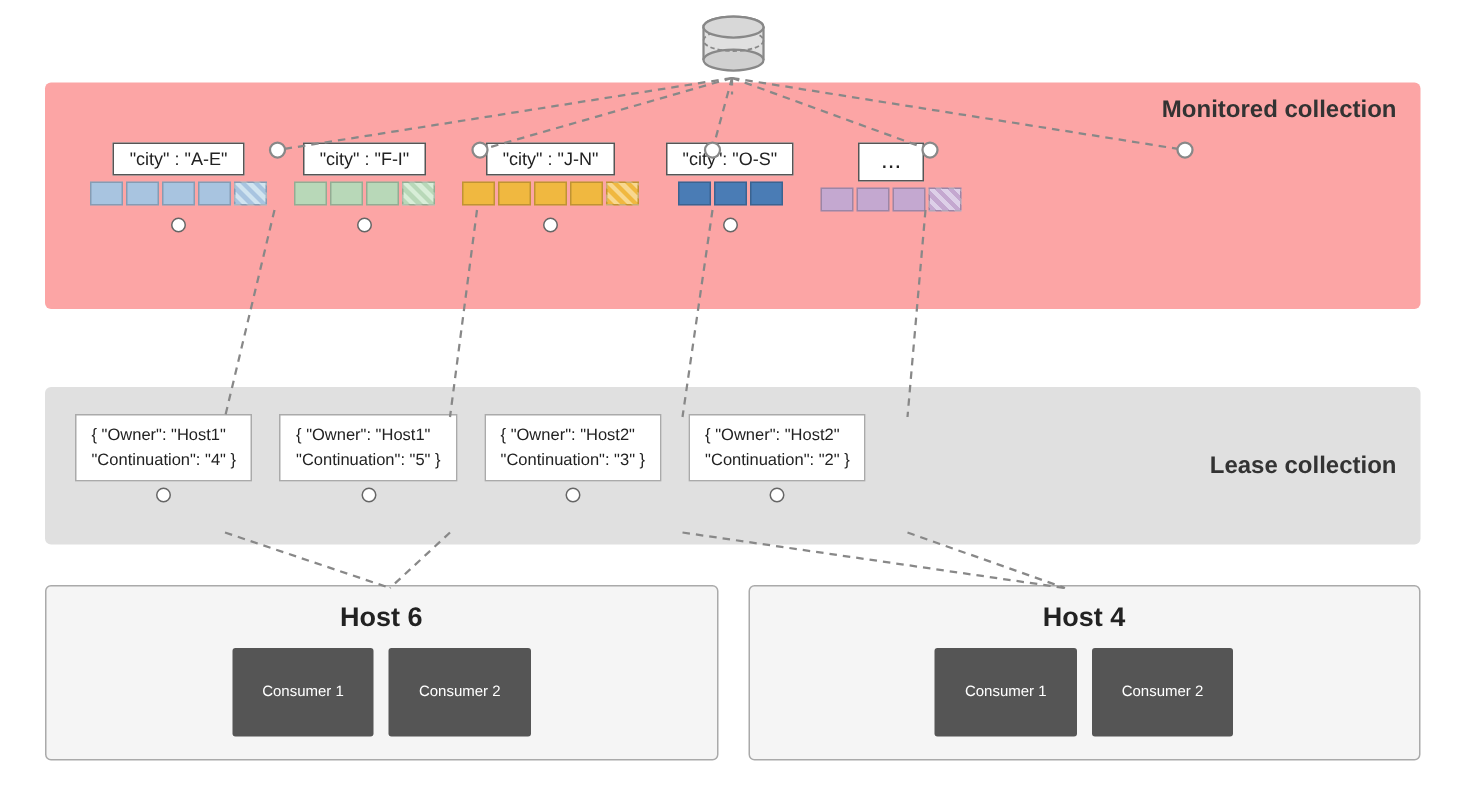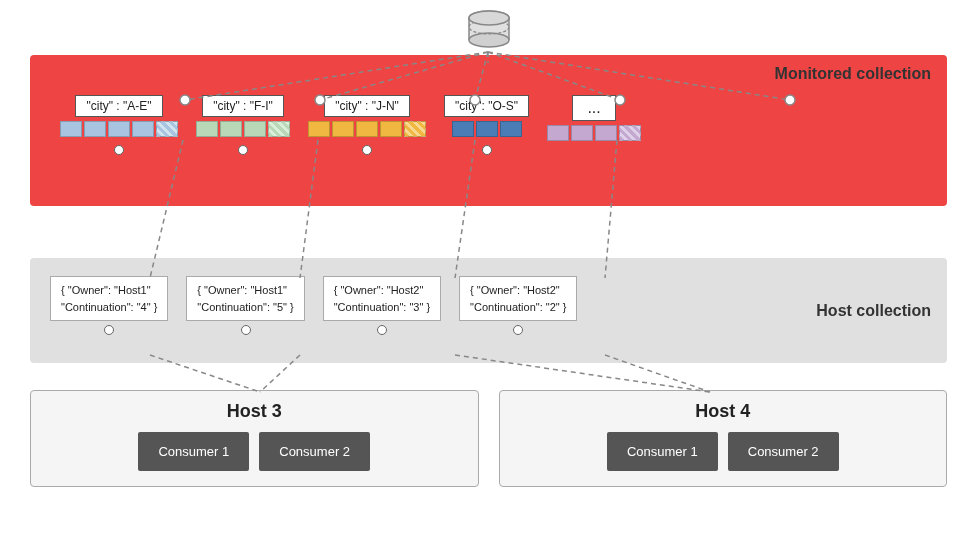--- a/index.html
+++ b/index.html
@@ -38,21 +38,21 @@
       height: 44px;
     }
 
     
     .monitored-section {
       position: absolute;
       top: 55px;
       left: 30px;
       right: 30px;
       height: 151px;
-      background: #ef4444;
+      background: #fca5a5;
       border-radius: 4px;
     }
 
     .monitored-label {
       position: absolute;
       top: 10px;
       right: 16px;
       font-size: 16px;
       font-weight: 600;
       color: #333;
@@ -221,22 +221,22 @@
 
     .consumers-row {
       display: flex;
       gap: 10px;
       justify-content: center;
     }
 
     .consumer-btn {
       background: #555;
       color: #fff;
-      padding: 12px 20px;
-      font-size: 13px;
+      padding: 24px 20px;
+      font-size: 10px;
       border-radius: 2px;
       font-weight: 500;
     }
 
     
     .lines-overlay {
       position: absolute;
       top: 0;
       left: 0;
       width: 977px;
@@ -322,21 +322,21 @@
           <div class="block block-purple"></div>
           <div class="block block-purple"></div>
           <div class="block block-hatched-purple"></div>
         </div>
       </div>
 
     </div>
   </div>
 
   <div class="lease-section">
-    <span class="lease-label">Host collection</span>
+    <span class="lease-label">Lease collection</span>
 
     <div class="lease-boxes-row">
 
       <div class="lease-item">
         <div class="lease-box">
           { "Owner": "Host1"<br>"Continuation": "4" }
         </div>
         <div class="lease-dot"></div>
       </div>
 
@@ -360,21 +360,21 @@
         </div>
         <div class="lease-dot"></div>
       </div>
 
     </div>
   </div>
 
   <div class="hosts-row">
 
     <div class="host-box">
-      <div class="host-title">Host 3</div>
+      <div class="host-title">Host 6</div>
       <div class="consumers-row">
         <div class="consumer-btn">Consumer 1</div>
         <div class="consumer-btn">Consumer 2</div>
       </div>
     </div>
 
     <div class="host-box">
       <div class="host-title">Host 4</div>
       <div class="consumers-row">
         <div class="consumer-btn">Consumer 1</div>

